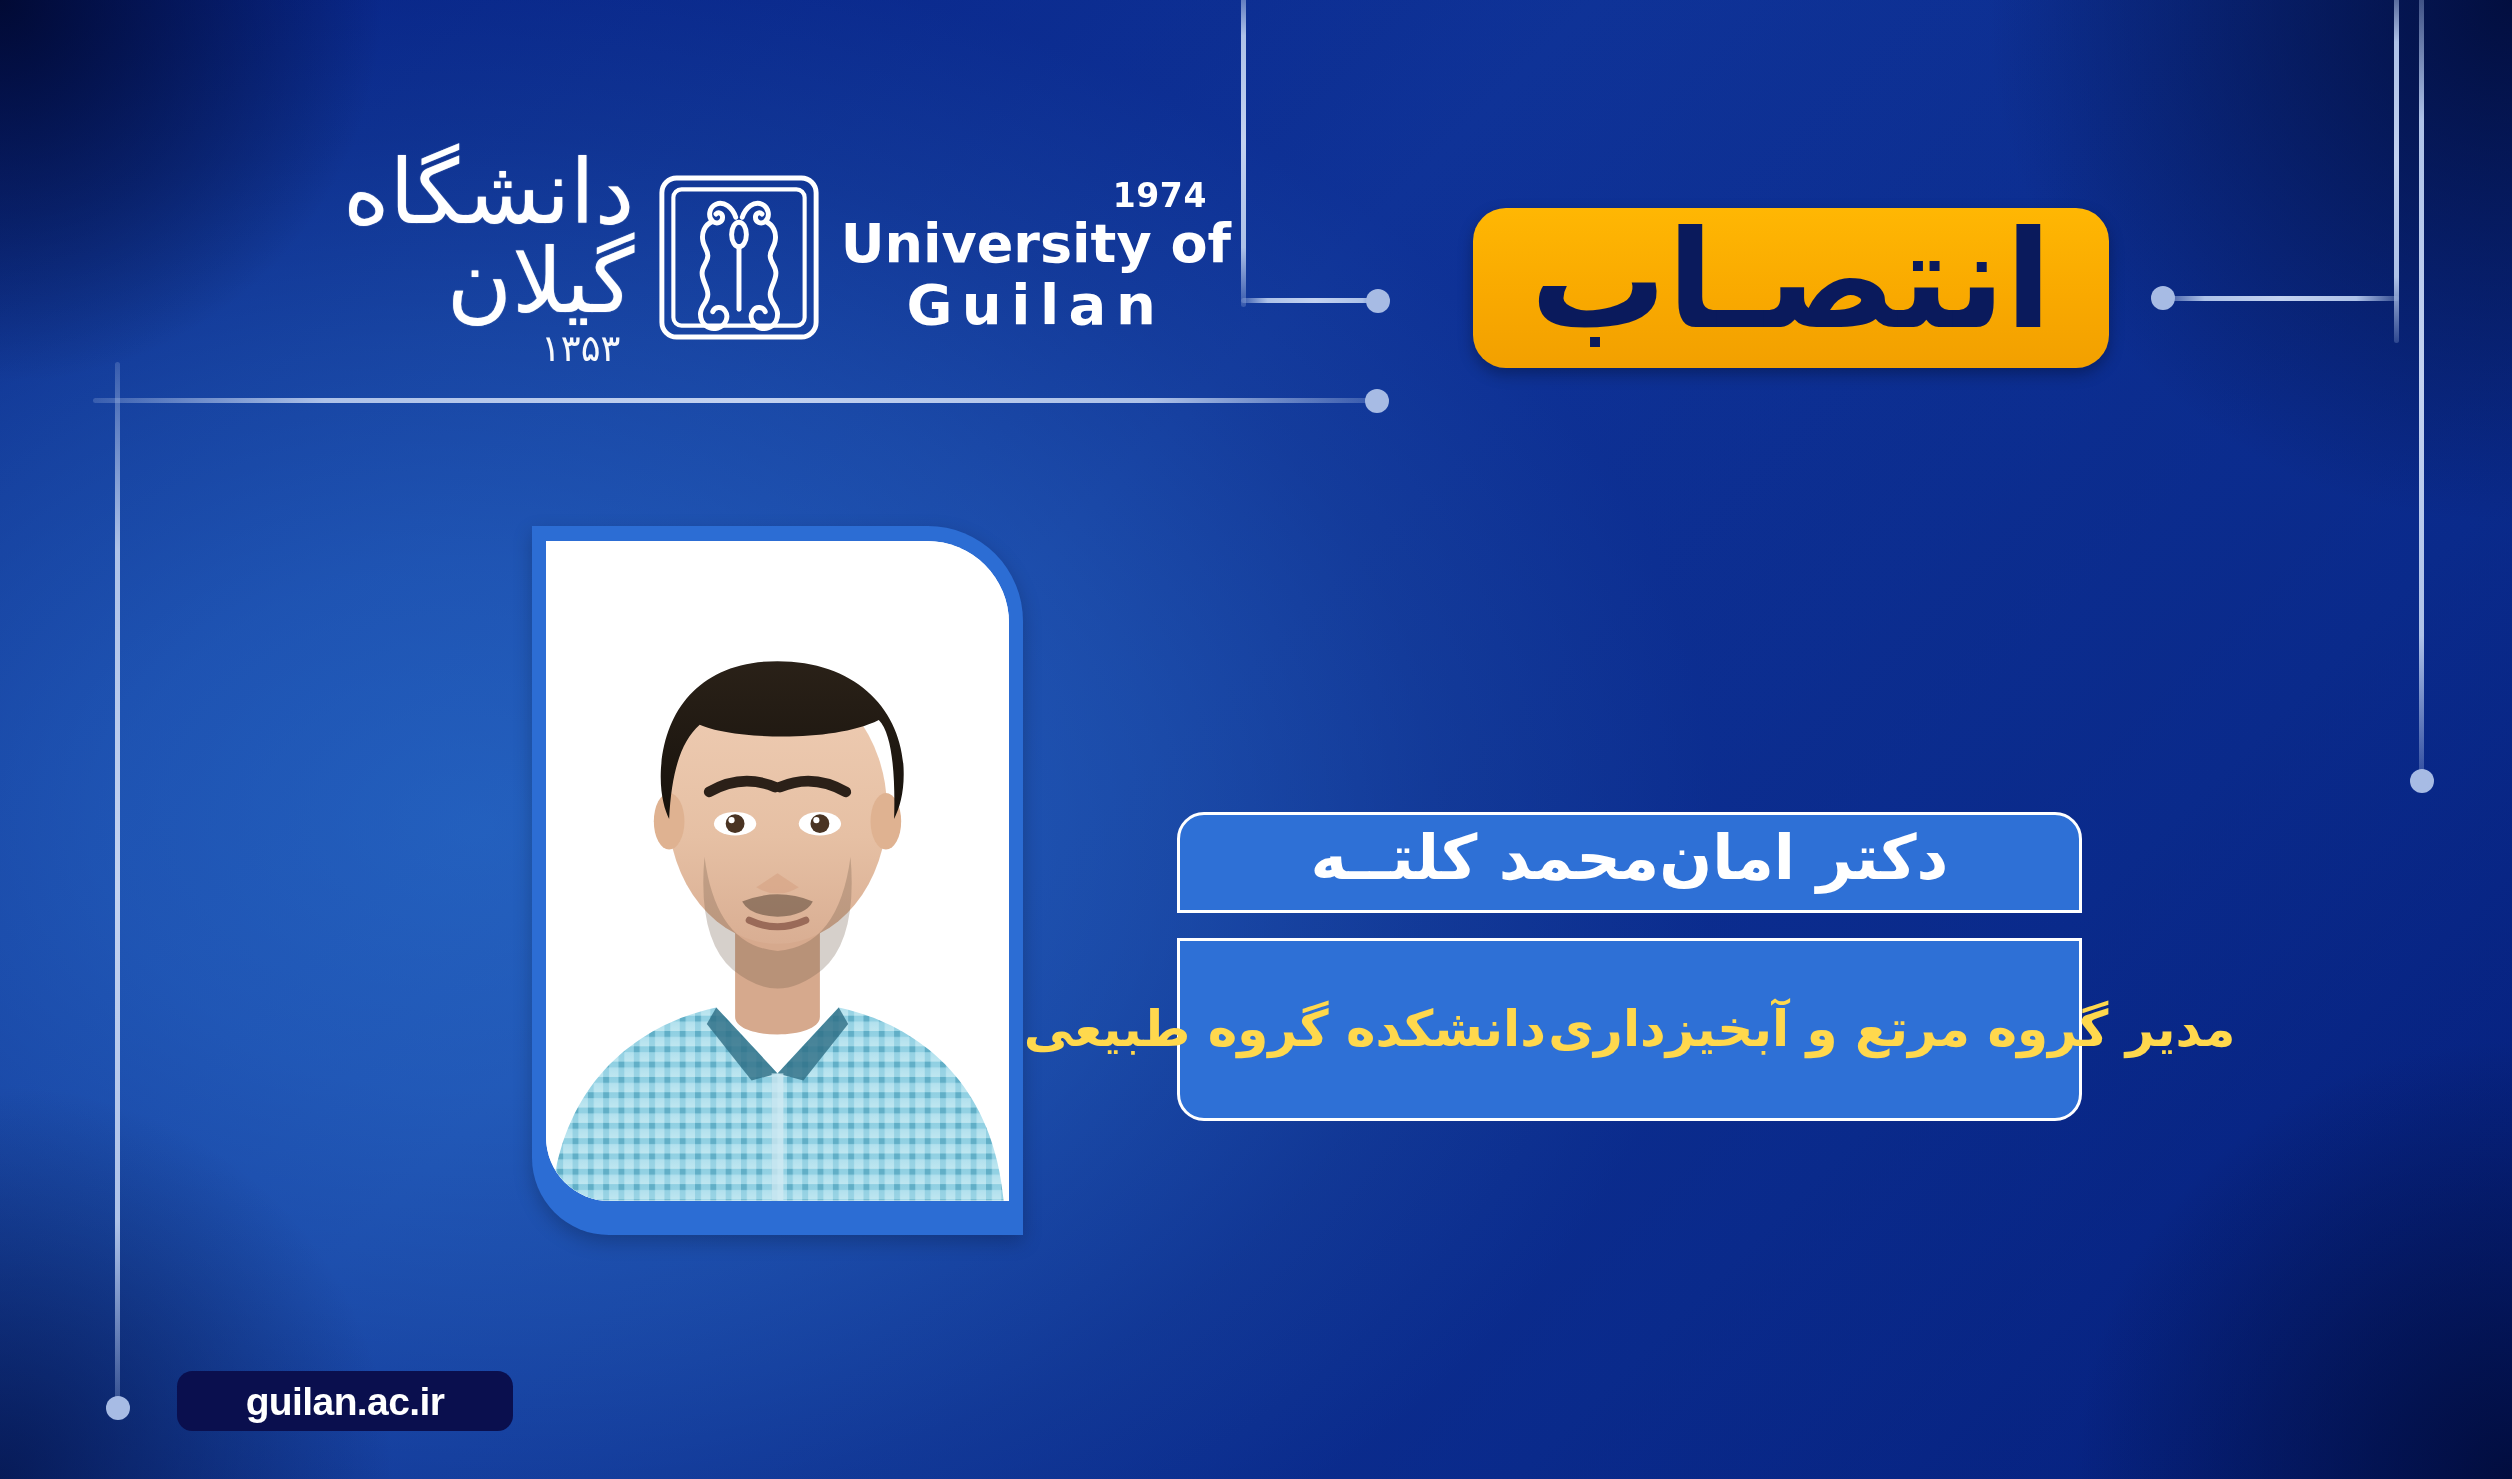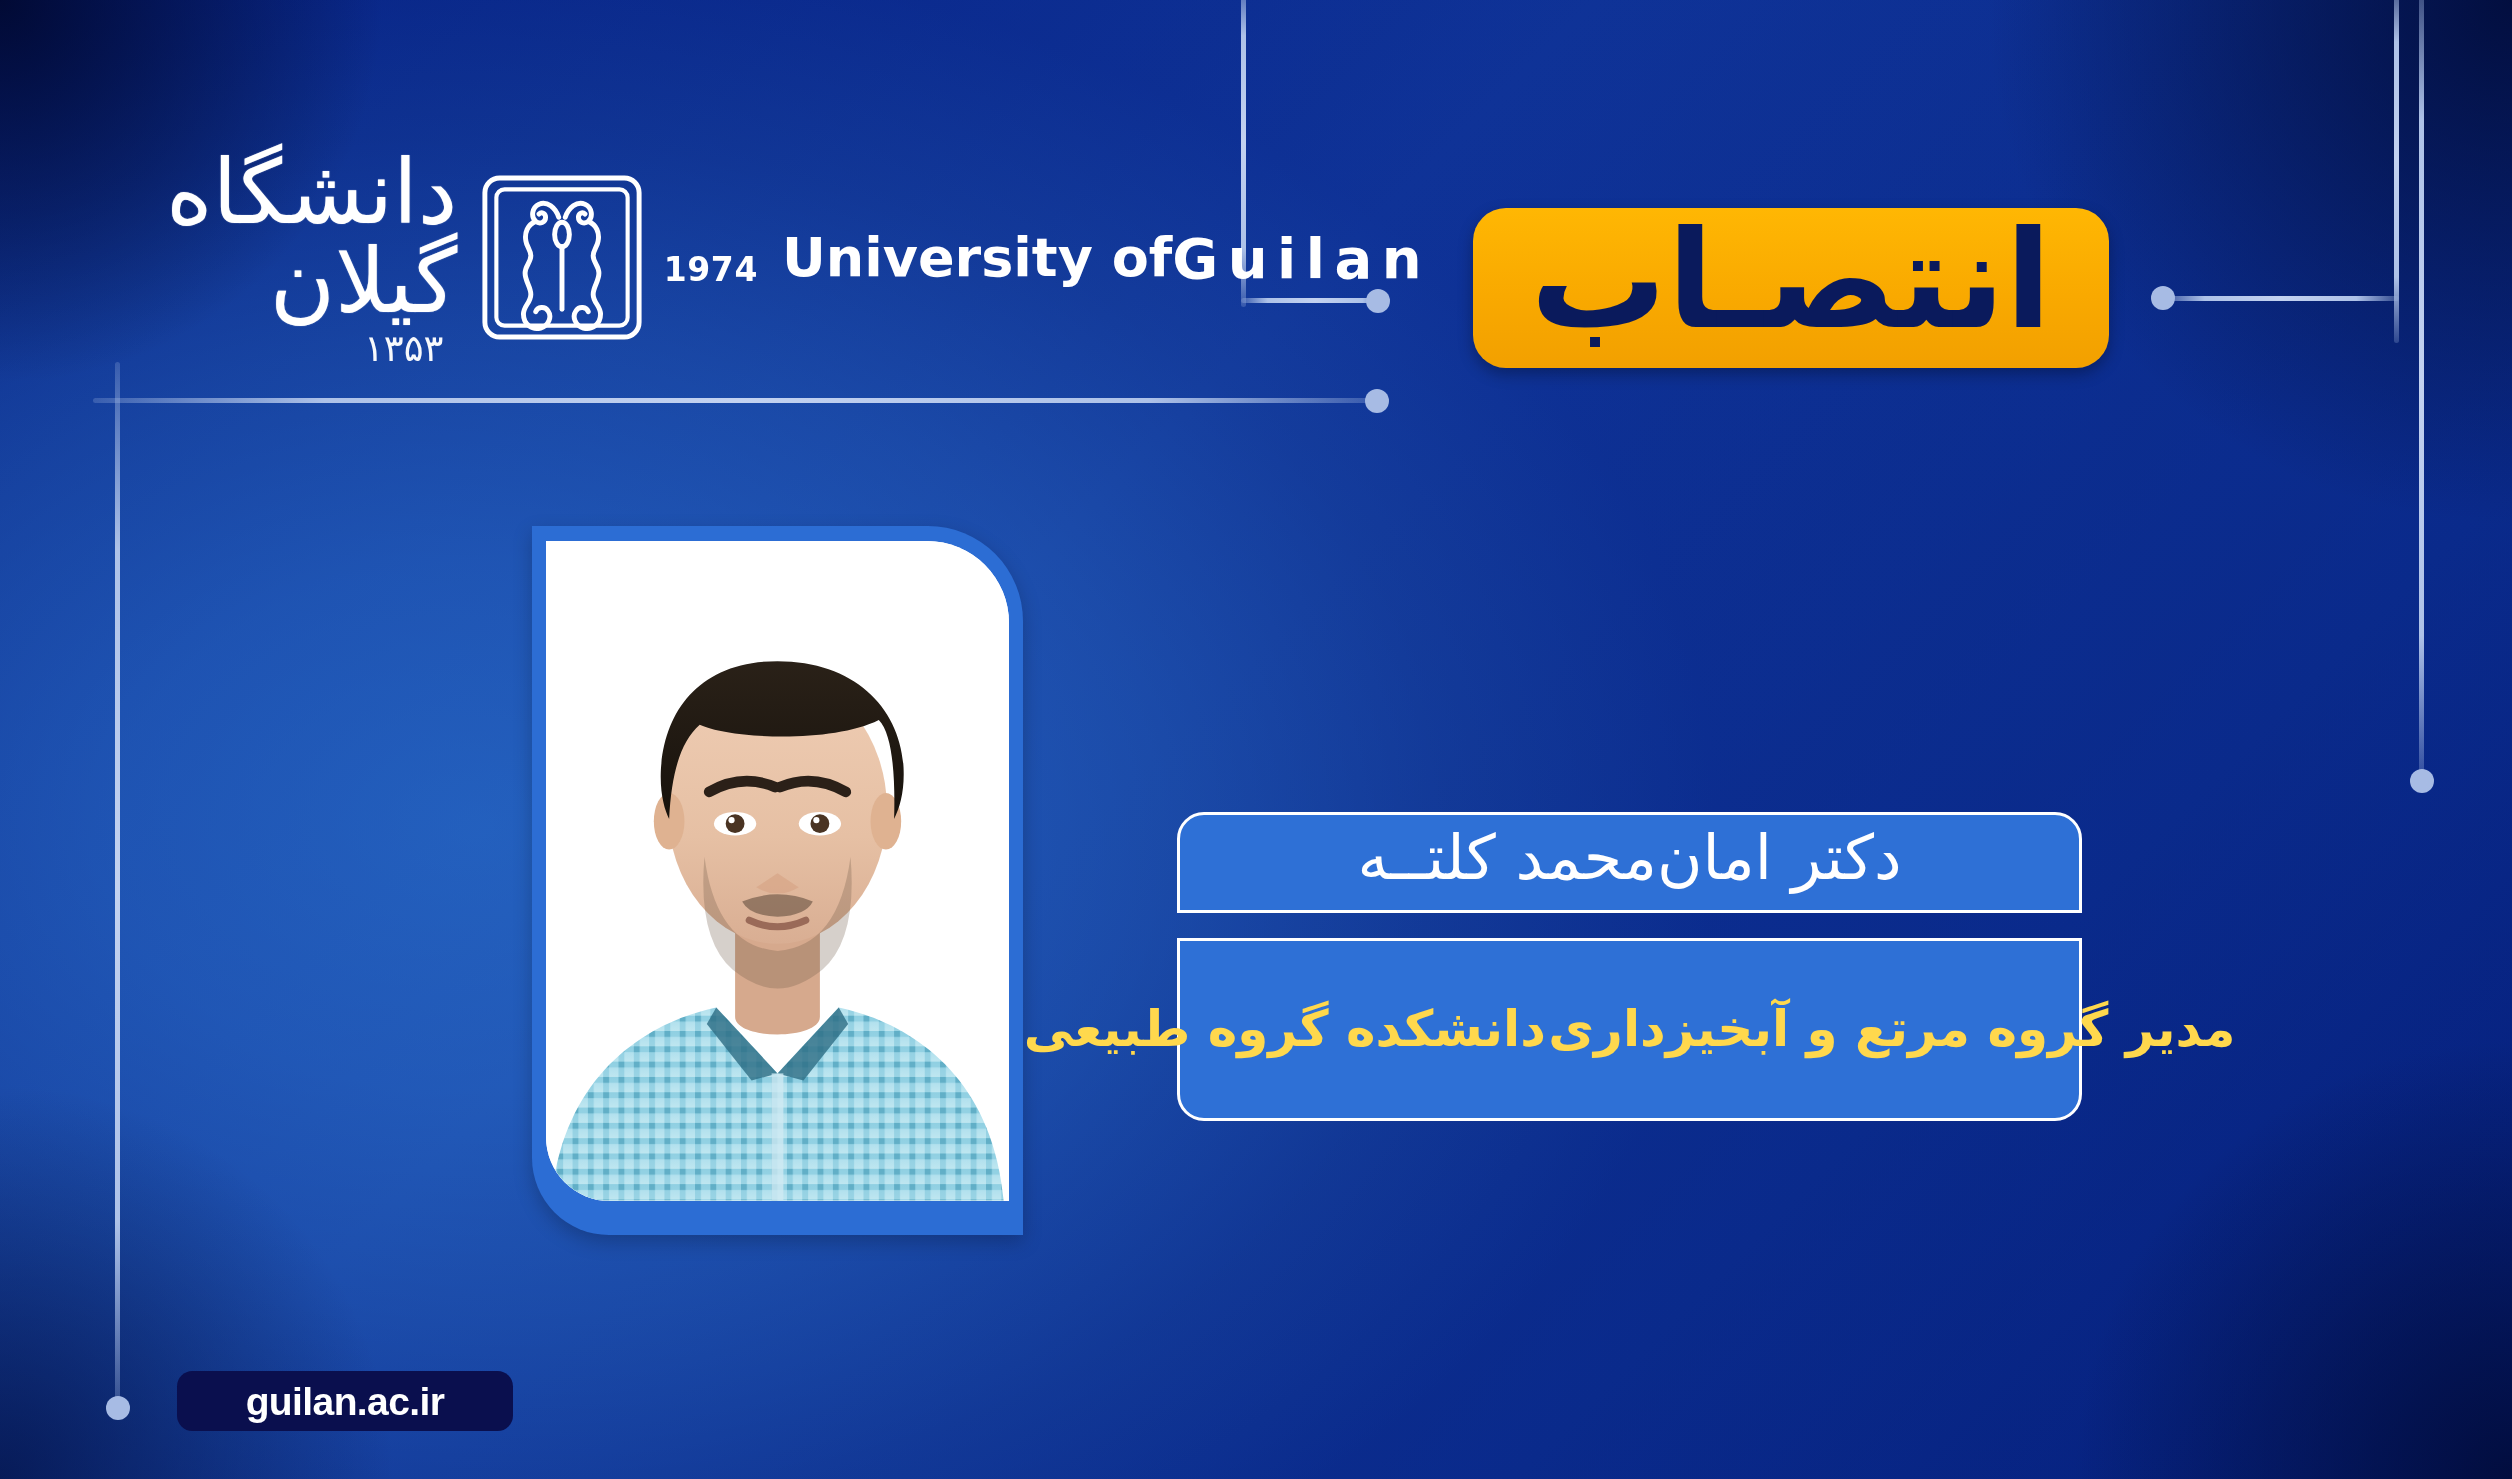--- a/index.html
+++ b/index.html
@@ -38,21 +38,21 @@
   #logo-fa{display:flex;flex-direction:column;align-items:flex-start;justify-content:center;margin-right:6px;}
   #logo-fa-name{font-family:"DejaVu Sans","Liberation Sans",sans-serif;color:#ffffff;
     font-size:89px;line-height:1.0;font-weight:400;letter-spacing:0px;
     text-shadow:0 0 1.2px rgba(255,255,255,.6);}
   #logo-fa-year{color:#ffffff;font-size:37px;line-height:1;margin-top:3.5px;margin-right:14px;opacity:.97;}
 
   
   #emblem{width:166px;height:169px;flex:0 0 auto;margin:0 15.4px;position:relative;}
   #emblem svg{width:100%;height:100%;display:block;}
 
-  #logo-en{display:flex;flex-direction:row;align-items:center;justify-content:center;
+  #logo-en{display:flex;flex-direction:column;align-items:center;justify-content:center;
     direction:ltr;margin-left:3.5px;}
   #logo-en-year{color:#fff;font-size:33px;font-weight:700;line-height:1;align-self:flex-end;
     margin-right:24px;margin-bottom:3.5px;letter-spacing:0.6px;}
   #logo-en-l1{color:#fff;font-size:54px;font-weight:700;line-height:1.02;letter-spacing:0px;white-space:nowrap;}
   #logo-en-l2{color:#fff;font-size:56px;font-weight:700;line-height:1.08;letter-spacing:9.5px;
     white-space:nowrap;margin-top:4px;text-align:center;}
 
   
   #badge-appointment{
     position:absolute;left:1473px;top:208px;width:636px;height:160px;
@@ -82,21 +82,21 @@
   #portrait-photo svg{position:absolute;inset:0;width:100%;height:100%;display:block;}
 
   
   #banner-name{
     position:absolute;left:1177px;top:812px;width:905px;height:101px;
     background:#2e70d6;border:3px solid #ffffff;
     border-radius:27px 27px 0 0;
     display:flex;align-items:center;justify-content:center;
   }
   #banner-name-label{
-    color:#ffffff;font-size:62px;font-weight:400;line-height:1;white-space:nowrap;
+    color:#ffffff;font-size:62px;font-weight:700;line-height:1;white-space:nowrap;
     padding-bottom:9.5px;letter-spacing:-0.6px;
   }
   #banner-role{
     position:absolute;left:1177px;top:938px;width:905px;height:183px;
     background:#2e70d6;border:3px solid #ffffff;
     border-radius:0 0 27px 27px;
     display:flex;flex-direction:row;align-items:center;justify-content:center;gap:2.4px;
   }
   .banner-role-line{
     color:#ffd84d;font-size:50px;font-weight:700;line-height:1.22;white-space:nowrap;

